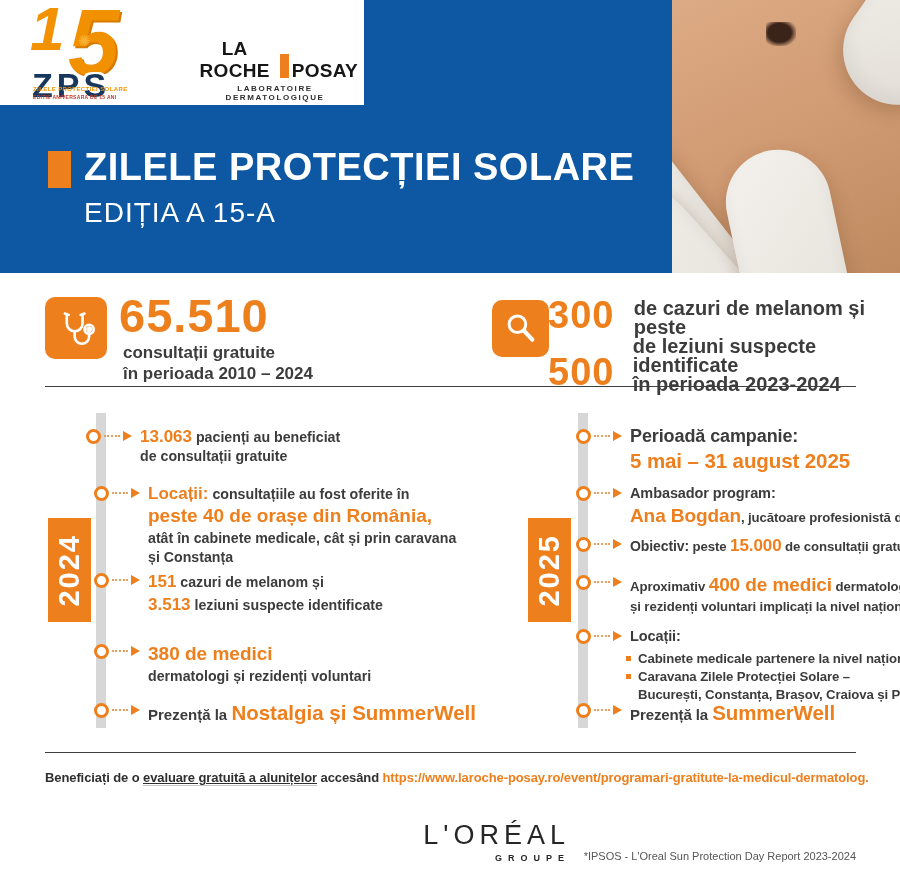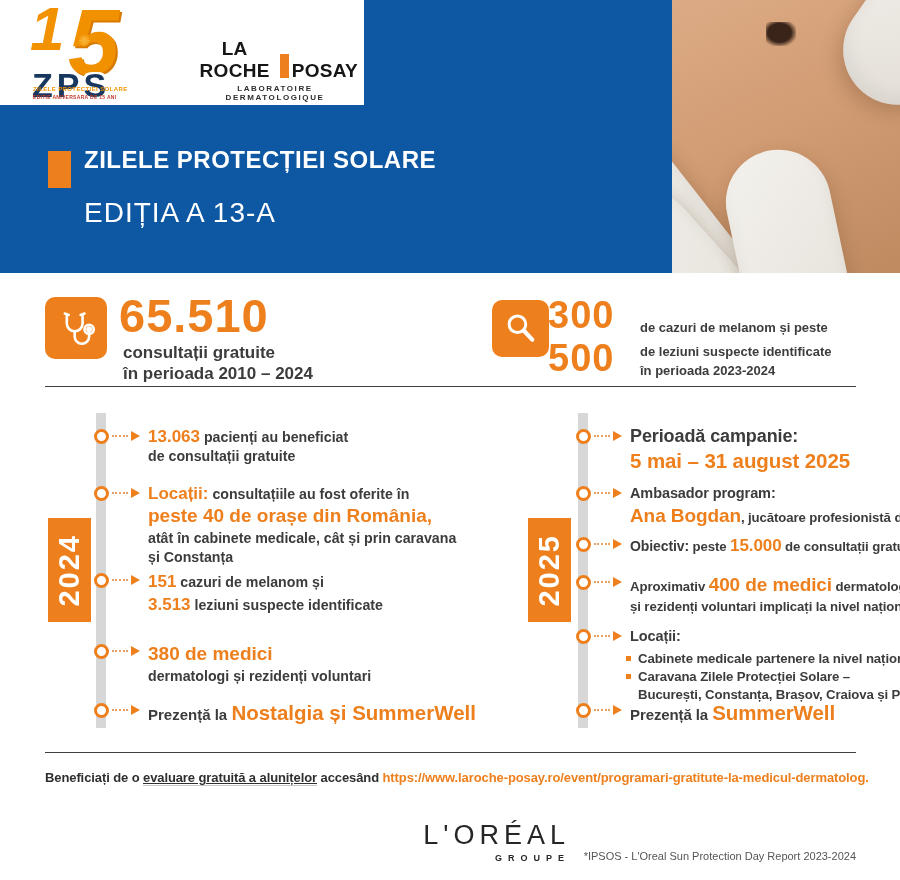--- a/index.html
+++ b/index.html
@@ -23,21 +23,21 @@
          text-shadow:-2px -2px 0 #fff,2px -2px 0 #fff,-2px 2px 0 #fff,2px 2px 0 #fff;margin-top:20px;}
   .z-t1{position:absolute;left:7px;top:84px;font-size:6px;font-weight:700;color:#f39200;letter-spacing:.4px;}
   .z-t2{position:absolute;left:7px;top:92px;font-size:5px;font-weight:700;color:#c0392b;letter-spacing:.3px;}
 
   .lrp{position:absolute;left:192px;top:38px;width:166px;text-align:center;color:#161616;}
   .lrp-line{display:flex;align-items:flex-end;justify-content:flex-start;font-size:19px;font-weight:700;letter-spacing:.3px;}
   .lrp-block{display:inline-block;width:10px;height:24px;background:var(--orange);margin:0 3px;transform:translateY(-4px);}
   .lrp-sub{font-size:8px;letter-spacing:1.6px;margin-top:2px;font-weight:600;color:#2e2e2e;}
 
   .title-sq{position:absolute;left:48px;top:151px;width:23px;height:37px;background:var(--orange);}
-  .title{position:absolute;left:84px;top:146px;font-size:24px;font-weight:800;color:#fff;letter-spacing:.5px;}
+  .title{position:absolute;left:84px;top:146px;font-size:38px;font-weight:800;color:#fff;letter-spacing:.5px;}
   .subtitle{position:absolute;left:84px;top:197px;font-size:28px;font-weight:300;color:#fff;letter-spacing:1px;}
 
   
   .photo{position:absolute;left:672px;top:0;width:228px;height:273px;overflow:hidden;
          background:linear-gradient(155deg,#dcab85 0%,#d29c74 45%,#bf8a60 100%);}
   .glove{position:absolute;background:linear-gradient(135deg,#f4f2ee,#e2ddd5);border-radius:60px;
          box-shadow:0 8px 18px rgba(100,70,40,.28), inset 0 -10px 16px rgba(0,0,0,.05);}
   .gA{width:110px;height:200px;left:197px;top:-87px;transform:rotate(35deg);}
   .gB1{width:130px;height:280px;left:-72px;top:118px;transform:rotate(-38deg);}
   .gB2{width:130px;height:300px;left:-42px;top:168px;transform:rotate(-42deg);}
@@ -47,21 +47,21 @@
 
   
   .stat-icon{position:absolute;background:var(--orange);border-radius:10px;display:flex;align-items:center;justify-content:center;}
   .icon-l{left:45px;top:297px;width:62px;height:62px;}
   .icon-r{left:492px;top:300px;width:57px;height:57px;}
   .stat-num{position:absolute;left:119px;top:288px;font-size:47px;font-weight:800;color:var(--orange);letter-spacing:1px;}
   .stat-cap{position:absolute;left:123px;top:342px;font-size:17px;font-weight:700;color:var(--dark);line-height:21px;}
   .cases{position:absolute;left:548px;top:294px;}
   .c-row{display:flex;align-items:flex-end;gap:14px;}
   .c-num{font-size:38px;font-weight:800;color:var(--orange);width:78px;letter-spacing:1px;}
-  .c-txt{font-size:13px;font-weight:700;color:var(--dark);line-height:19px;}
+  .c-txt{font-size:20px;font-weight:700;color:var(--dark);line-height:19px;}
 
   .hr{position:absolute;left:45px;width:811px;height:1px;background:#3f3f3f;}
 
   
   .vbar{position:absolute;top:413px;width:10px;height:315px;background:#d7d7d7;}
   .yearbox{position:absolute;top:518px;width:43px;height:104px;background:var(--orange);display:flex;align-items:center;justify-content:center;}
   .yearbox span{writing-mode:vertical-rl;transform:rotate(180deg);color:#fff;font-size:29px;font-weight:700;letter-spacing:2px;}
 
   .tl-item{position:absolute;display:flex;gap:8px;}
   .marker{display:flex;align-items:center;flex:0 0 46px;height:16px;margin-top:1px;}
@@ -120,21 +120,21 @@
   <div class="photo">
     <div class="glove gB1"></div>
     <div class="glove gB2"></div>
     <div class="glove gC"></div>
     <div class="glove gA"></div>
     <div class="mole"></div>
   </div>
 
   <div class="title-sq"></div>
   <div class="title">ZILELE PROTECȚIEI SOLARE</div>
-  <div class="subtitle">EDIȚIA A 13-A</div>
+  <div class="subtitle">EDIȚIA A 15-A</div>
 
   <div class="stat-icon icon-l">
     <svg width="42" height="42" viewBox="0 0 64 64" fill="none" stroke="#fff" stroke-width="4" stroke-linecap="round">
       <path d="M18 12 v13 a12 12 0 0 0 24 0 V12"></path>
       <path d="M15 10 l6 2 M45 10 l-6 2"></path>
       <path d="M30 37 v8 a11 11 0 0 0 22 0 v-5"></path>
       <circle cx="52" cy="34" r="7"></circle>
       <circle cx="52" cy="34" r="2.5" fill="#fff"></circle>
     </svg>
   </div>
@@ -164,21 +164,21 @@
     </div>
   </div>
 
   <div class="hr" style="top:386px"></div>
 
   <div class="vbar" style="left:96px"></div>
   <div class="yearbox" style="left:48px">
       <span>2024</span>
     </div>
 
-  <div class="tl-item" style="left:94px;top:427px">
+  <div class="tl-item" style="left:86px;top:427px">
     <div class="marker">
         <span class="ring"></span>
         <span class="dots"></span>
         <span class="tri"></span>
       </div>
     <div class="txt t-left">
       <div class="ln"><span class="hl sz17">13.063</span><span> pacienți au beneficiat</span></div>
       <div class="ln">de consultații gratuite</div>
     </div>
   </div>

